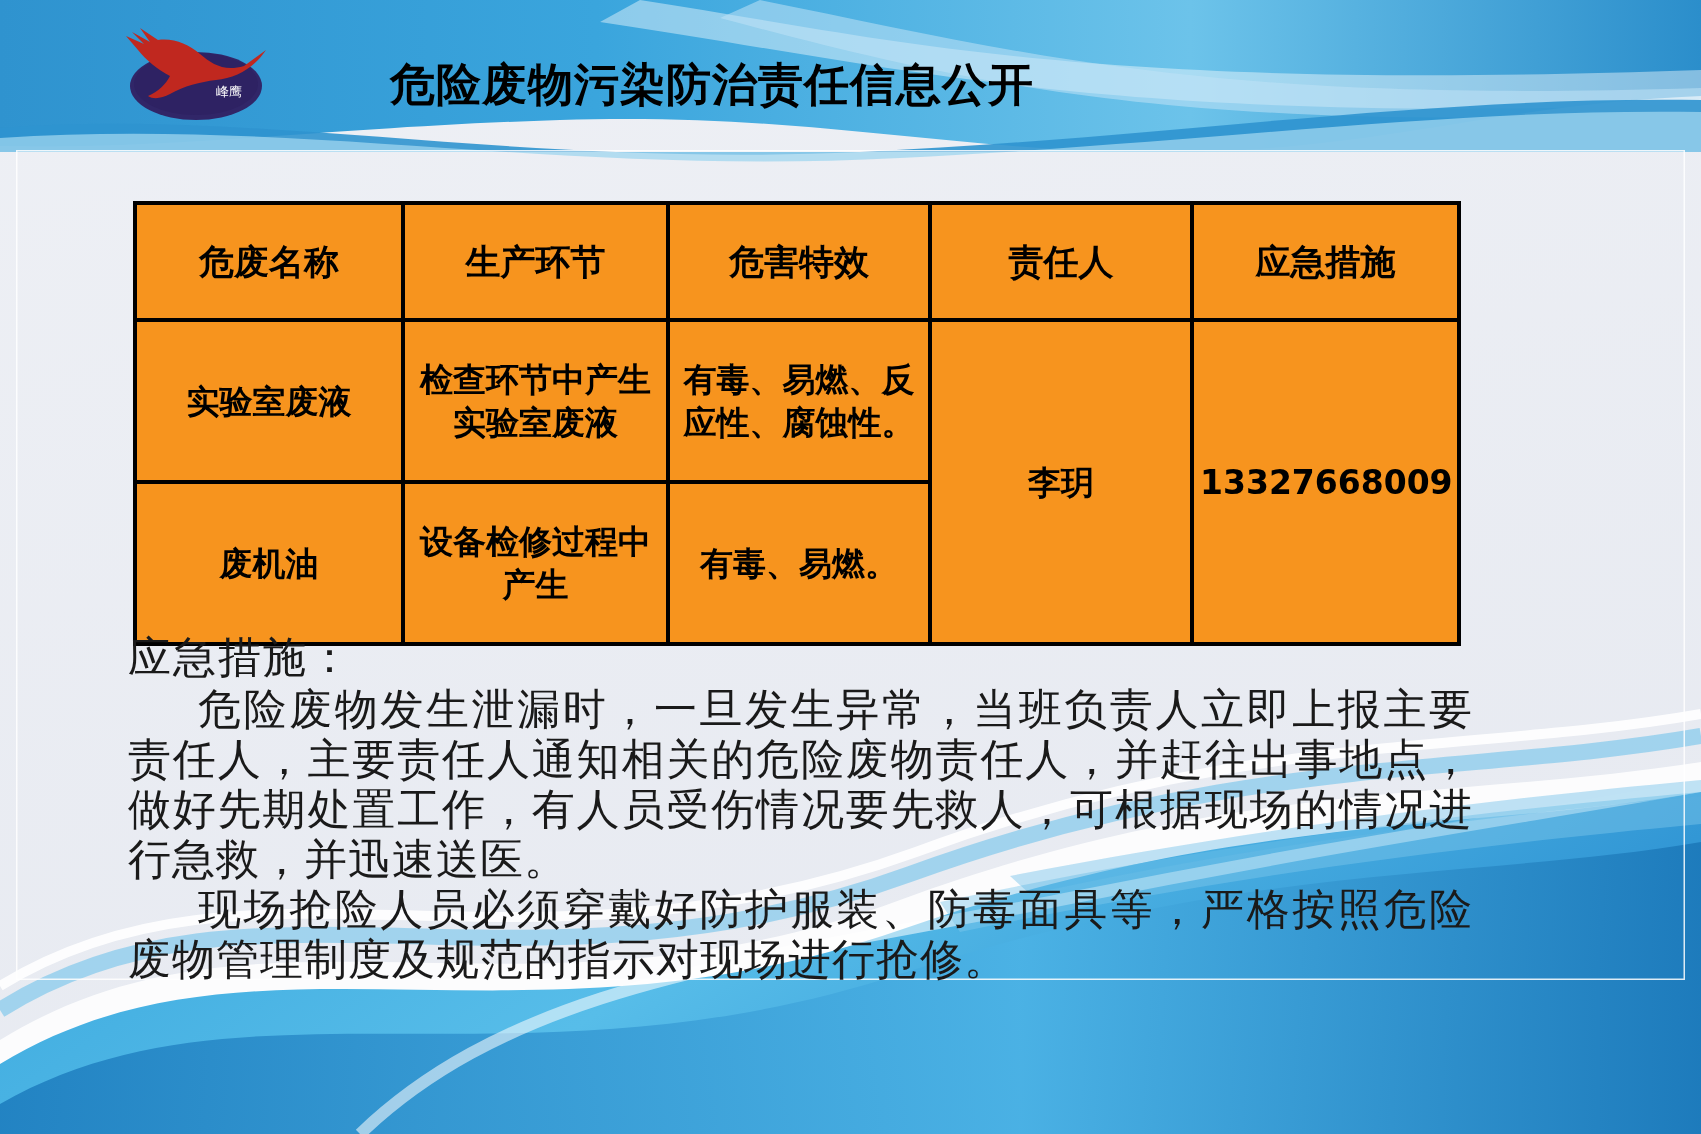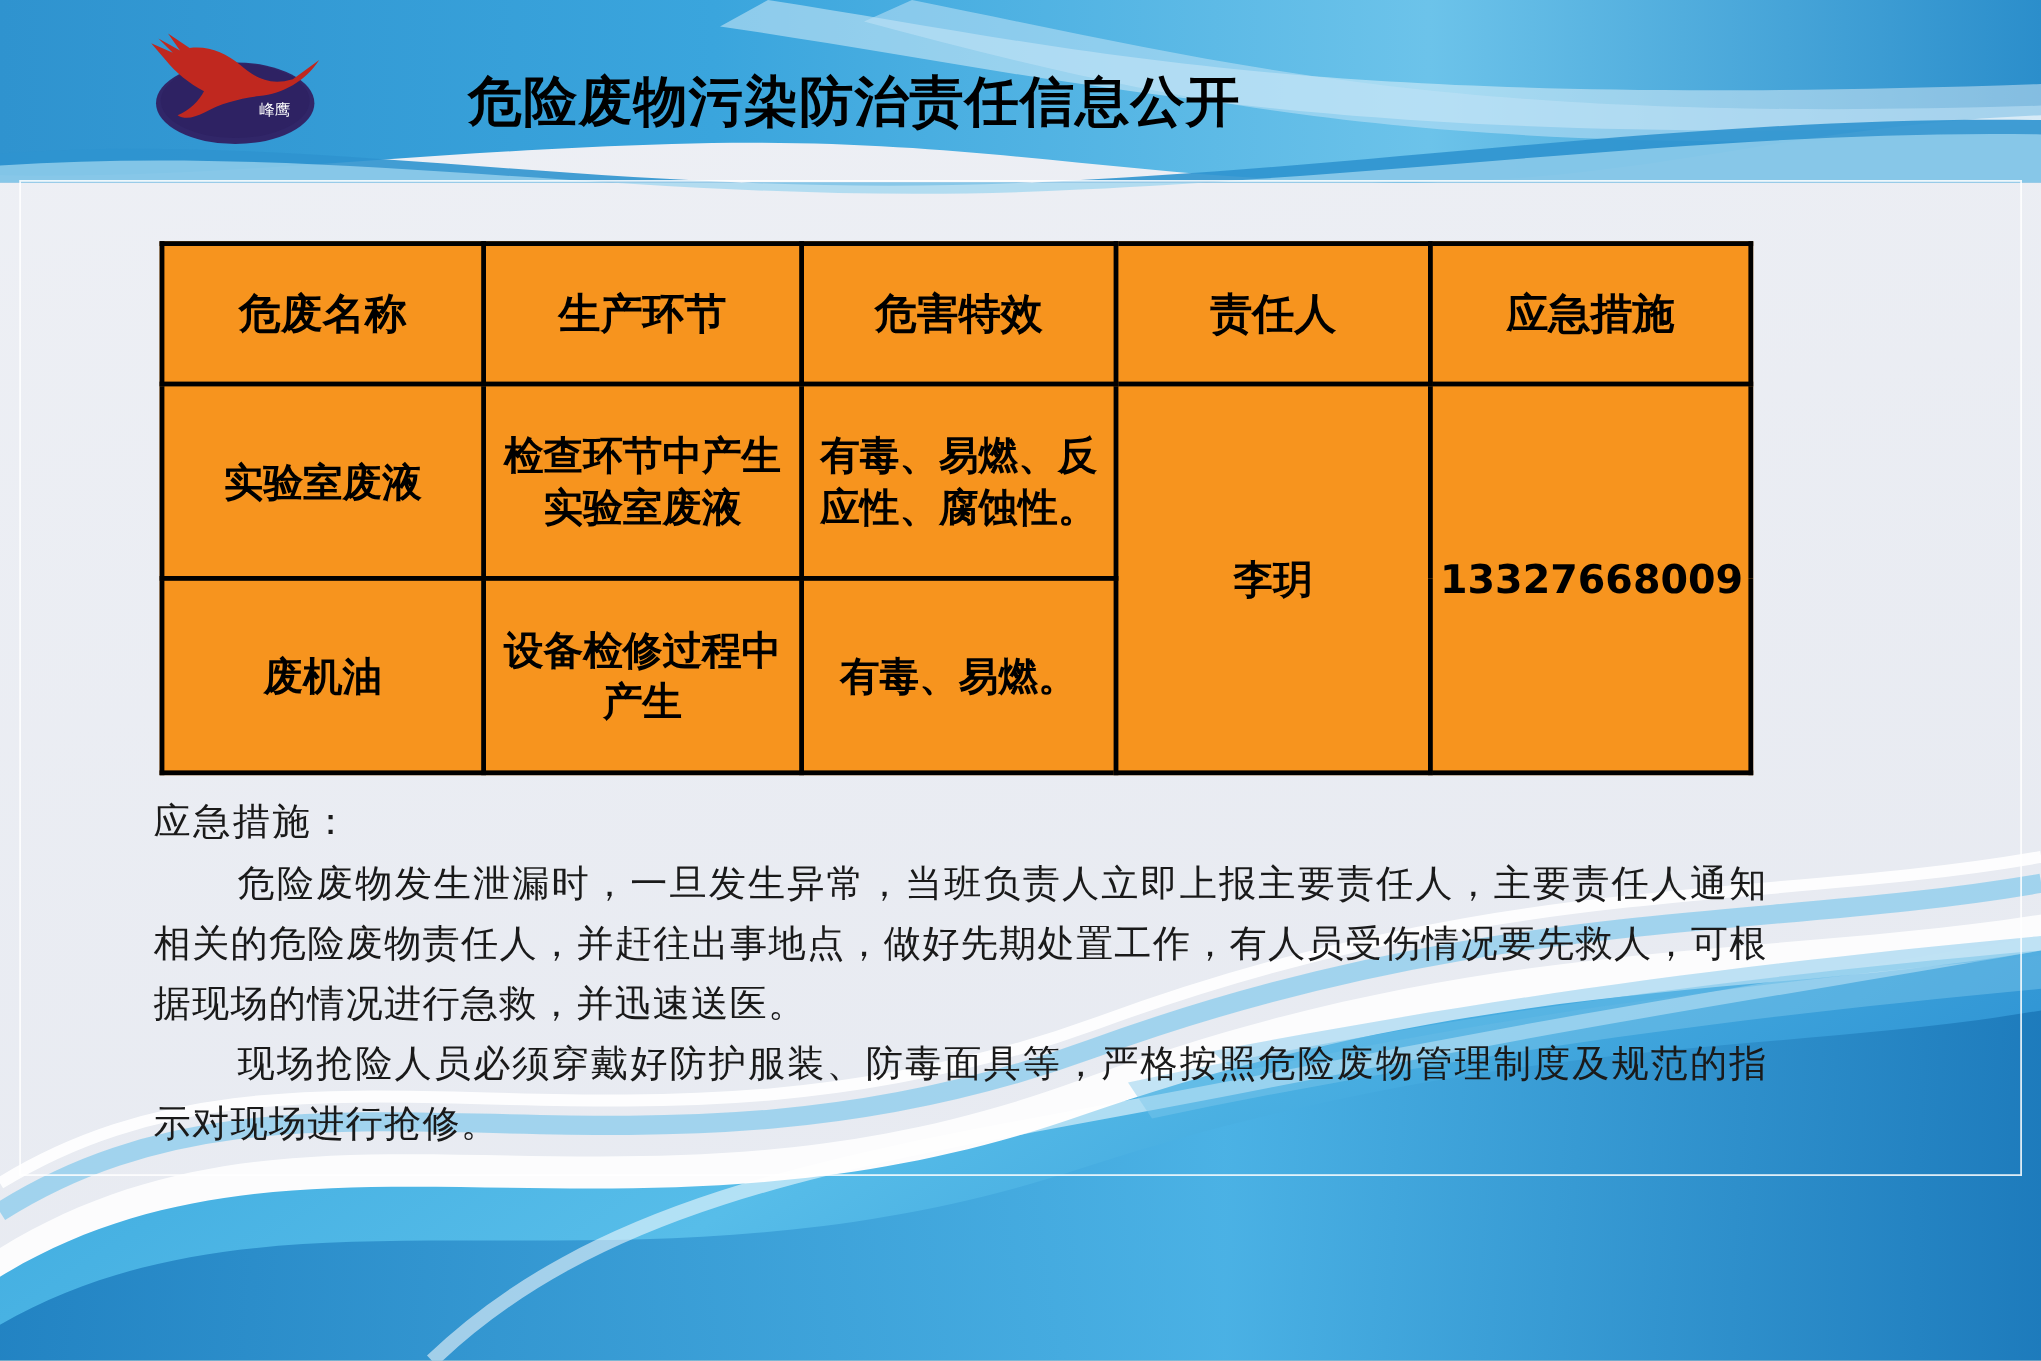--- a/index.html
+++ b/index.html
@@ -101,25 +101,25 @@
   col.c1 { width: 268px; }
   col.c2 { width: 265px; }
   col.c3 { width: 262px; }
   col.c4 { width: 262px; }
   col.c5 { width: 267px; }
 
   
   #body-text {
     position: absolute;
     left: 128px;
-    top: 660px;
+    top: 632px;
     width: 1345px;
     color: #1a1a1a;
-    font-family: Liberation Serif, serif;
-    font-size: 31px;
+    font-family: Liberation Sans, sans-serif;
+    font-size: 43px;
     line-height: 50px;
   }
   #body-text .label {
     display: block;
     margin-bottom: 2px;
     letter-spacing: 2px;
   }
   #body-text p {
     margin: 0;
     text-indent: 70px;

